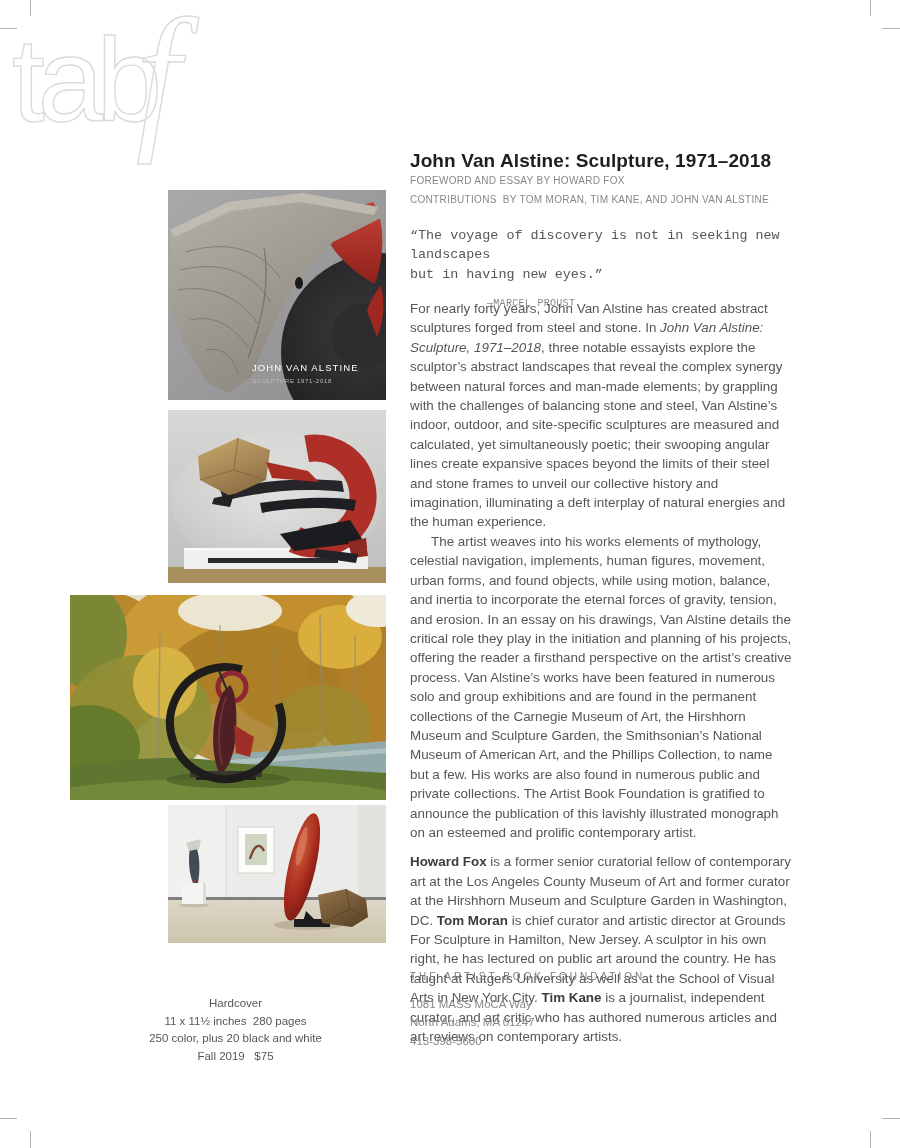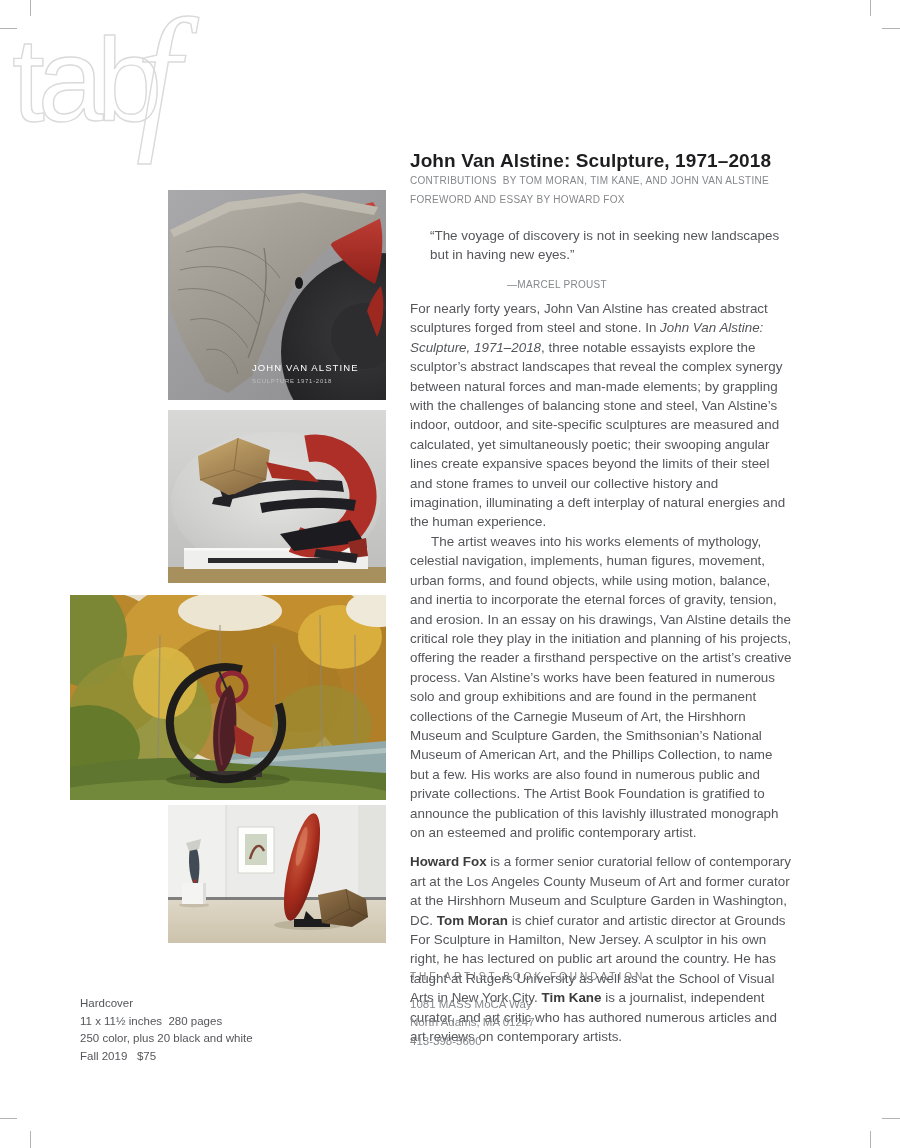--- a/index.html
+++ b/index.html
@@ -6,27 +6,27 @@
   .page{position:relative;width:900px;height:1148px;background:#fff;overflow:hidden;
         font-family:"Liberation Sans",sans-serif;color:#58595b;}
   .mark{position:absolute;background:#b3b3b3;}
   .logo-svg{position:absolute;left:8px;top:6px;}
 
   
   .img{position:absolute;}
   .img svg{display:block;}
 
   
-  .specs{position:absolute;left:80px;top:995px;width:311px;text-align:left;
+  .specs{position:absolute;left:80px;top:995px;width:311px;text-align:center;
          font-size:11.5px;line-height:17.6px;color:#55565a;}
   .title{position:absolute;left:410px;top:137px;width:420px;font-size:19px;font-weight:700;
          color:#1e1e20;letter-spacing:0.1px;}
   .credits{position:absolute;left:410px;top:172px;width:420px;font-size:10px;line-height:18.5px;
            color:#85878a;letter-spacing:0.3px;}
-  .quote{position:absolute;left:430px;top:226px;width:384px;font-size:13.4px;line-height:19.4px;color:#55565a;}
+  .quote{position:absolute;left:410px;top:226px;width:384px;font-size:13.4px;line-height:19.4px;color:#55565a;font-family:Liberation Mono, monospace;}
   .quote-attr{margin-top:10px;margin-left:77px;font-size:10px;letter-spacing:0.3px;color:#85878a;}
   .bodytext{position:absolute;left:410px;top:299px;width:384px;font-size:13.4px;
             line-height:19.4px;color:#55565a;}
   .bodytext p{margin:0;}
   .bodytext p.indent{text-indent:21px;}
   .bodytext p.bio{margin-top:10px;}
   .seg-i{font-style:italic;}
   .seg-b{font-weight:700;color:#3c3c3e;}
 
   .publisher{position:absolute;left:410px;top:971px;width:420px;font-size:10px;
@@ -218,22 +218,22 @@
   <div class="specs">
     <div>Hardcover</div>
     <div>11 x 11½ inches&nbsp;&nbsp;280 pages</div>
     <div>250 color, plus 20 black and white</div>
     <div>Fall 2019&nbsp;&nbsp;&nbsp;$75</div>
   </div>
 
   <h1 class="title">John Van Alstine: Sculpture, 1971–2018</h1>
 
   <div class="credits">
+    <div>FOREWORD AND ESSAY BY HOWARD FOX</div>
     <div>CONTRIBUTIONS&nbsp; BY TOM MORAN, TIM KANE, AND JOHN VAN ALSTINE</div>
-    <div>FOREWORD AND ESSAY BY HOWARD FOX</div>
   </div>
 
   <div class="quote">
     <div>“The voyage of discovery is not in seeking new landscapes</div>
     <div>but in having new eyes.”</div>
     <div class="quote-attr">—MARCEL PROUST</div>
   </div>
 
   <div class="bodytext">
     <p><span>For nearly forty years, John Van Alstine has created abstract sculptures forged from steel and stone. In </span><span class="seg-i">John Van Alstine: Sculpture, 1971–2018</span><span>, three notable essayists explore the sculptor’s abstract landscapes that reveal the complex synergy between natural forces and man-made elements; by grappling with the challenges of balancing stone and steel, Van Alstine’s indoor, outdoor, and site-specific sculptures are measured and calculated, yet simultaneously poetic; their swooping angular lines create expansive spaces beyond the limits of their steel and stone frames to unveil our collective history and imagination, illuminating a deft interplay of natural energies and the human experience.</span></p>

